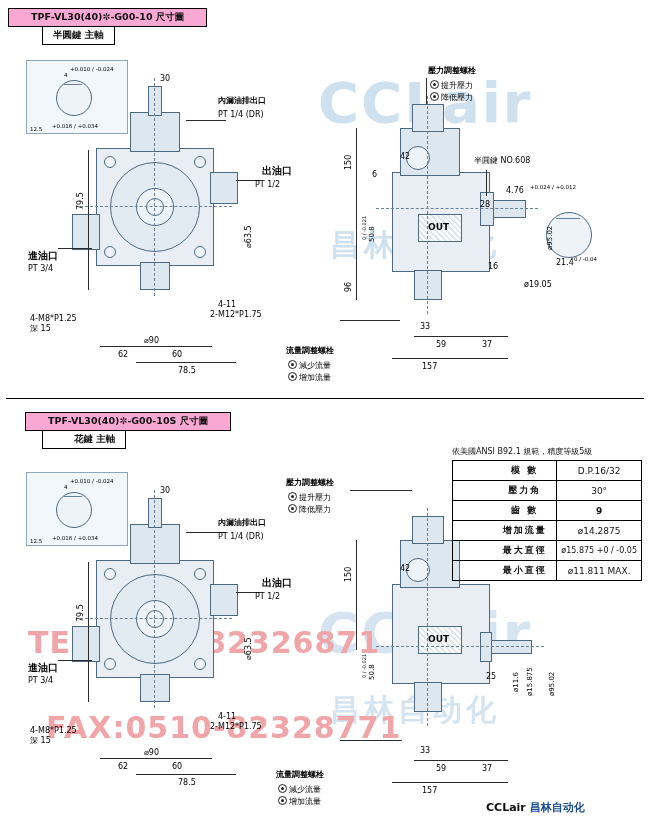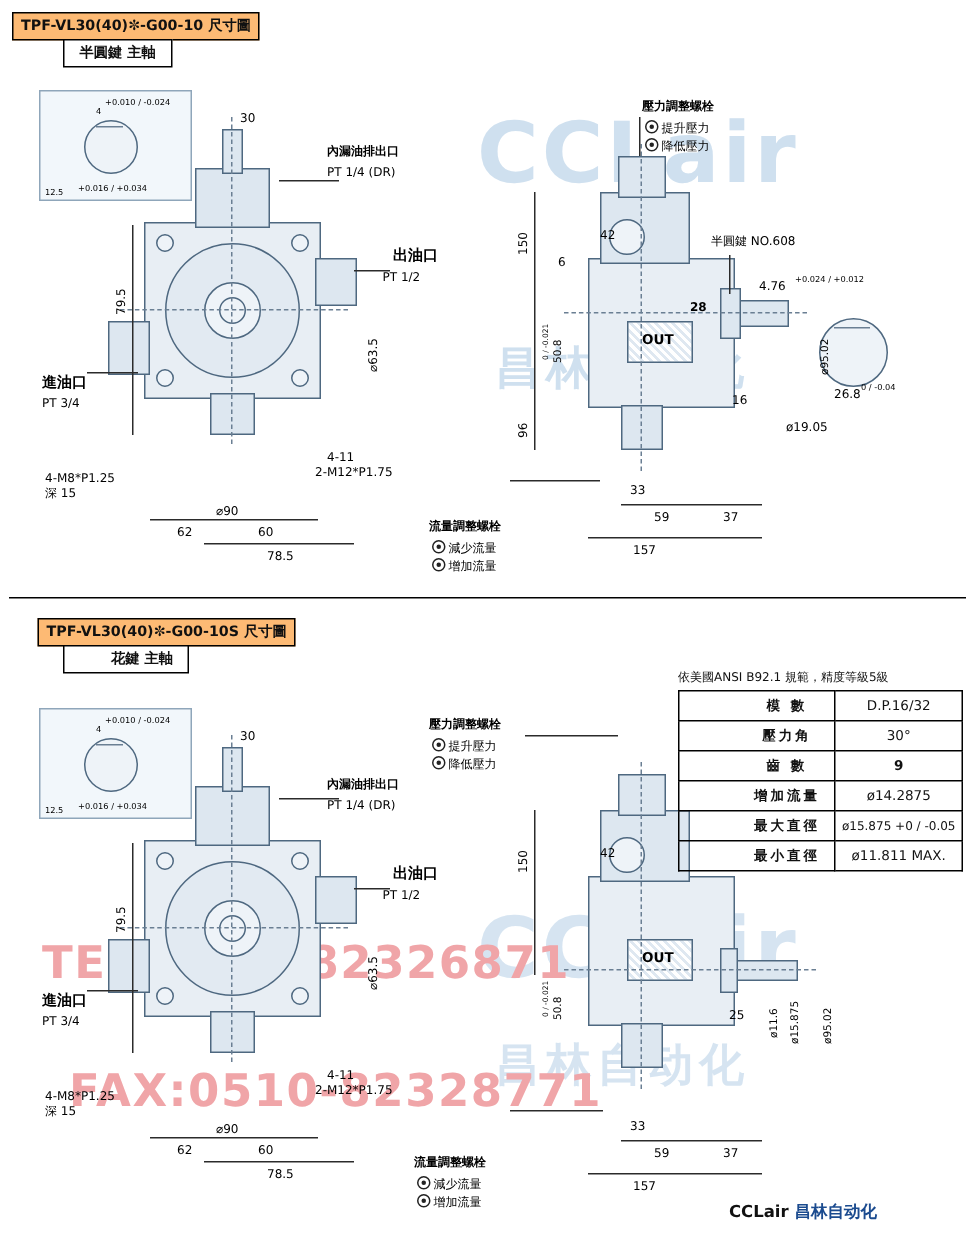--- a/index.html
+++ b/index.html
@@ -16,22 +16,22 @@
   .lbl.b{font-weight:bold;}
   .xtiny{font-size:5.5px;}
   .ln{position:absolute;background:#000;}
   .hln{height:1px;}
   .vln{width:1px;}
   .gl{background:#6a7f93;}   
   .dim{background:#2b2b2b;}
 
   
   .titlebox{
-    position:absolute;border:1.2px solid #000;background:#fdba74;
-    font-size:9.5px;font-weight:bold;padding:2px 5px;white-space:nowrap;
+    position:absolute;border:1.2px solid #000;background:#f9a8d4;
+    font-size:9.5px;font-weight:bold;padding:2px 22px;white-space:nowrap;
   }
   .subbox{
     position:absolute;border:1.2px solid #000;background:#fff;
     font-size:9.5px;font-weight:bold;padding:2px 10px;white-space:nowrap;
   }
 
   
   .wm{
     position:absolute;color:#cfe0ef;font-weight:bold;
     font-family:"DejaVu Sans","Liberation Sans",sans-serif;
@@ -184,31 +184,31 @@
   <div class="bullet" style="left:288px;top:372px;"></div>
   <div class="lbl" style="left:299px;top:373px;">增加流量</div>
   <div class="ln dim" style="left:340px;top:320px;width:60px;height:1px;"></div>
 
   <div class="lbl rot" style="left:344px;top:170px;transform:rotate(-90deg);">150</div>
   <div class="lbl rot" style="left:344px;top:292px;transform:rotate(-90deg);">96</div>
   <div class="lbl rot" style="left:368px;top:242px;transform:rotate(-90deg);font-size:7px;">50.8</div>
   <div class="lbl rot" style="left:362px;top:240px;transform:rotate(-90deg);font-size:5px;">0 / -0.021</div>
   <div class="lbl" style="left:372px;top:170px;">6</div>
   <div class="lbl" style="left:400px;top:152px;">42</div>
-  <div class="lbl" style="left:460px;top:200px;font-weight:bold;">28</div>
+  <div class="lbl" style="left:480px;top:200px;">28</div>
   <div class="lbl" style="left:488px;top:262px;">16</div>
   <div class="lbl" style="left:420px;top:322px;">33</div>
   <div class="lbl" style="left:436px;top:340px;">59</div>
   <div class="lbl" style="left:482px;top:340px;">37</div>
   <div class="lbl" style="left:422px;top:362px;">157</div>
   <div class="lbl" style="left:506px;top:186px;">4.76</div>
   <div class="lbl xtiny" style="left:530px;top:184px;">+0.024 / +0.012</div>
   <div class="lbl rot" style="left:546px;top:250px;transform:rotate(-90deg);font-size:7px;">ø95.02</div>
   <div class="lbl" style="left:524px;top:280px;">ø19.05</div>
-  <div class="lbl" style="left:556px;top:258px;">26.8</div>
+  <div class="lbl" style="left:556px;top:258px;">21.4</div>
   <div class="lbl xtiny" style="left:574px;top:256px;">0 / -0.04</div>
 
   <div class="ln dim vln" style="left:356px;top:128px;height:90px;"></div>
   <div class="ln dim vln" style="left:356px;top:218px;height:82px;"></div>
   <div class="ln dim hln" style="left:392px;top:358px;width:116px;"></div>
   <div class="ln dim hln" style="left:414px;top:336px;width:50px;"></div>
   <div class="ln dim hln" style="left:464px;top:336px;width:44px;"></div>
 
   <div class="ln dim hln" style="left:6px;top:398px;width:638px;background:#000;height:1px;"></div>
 

